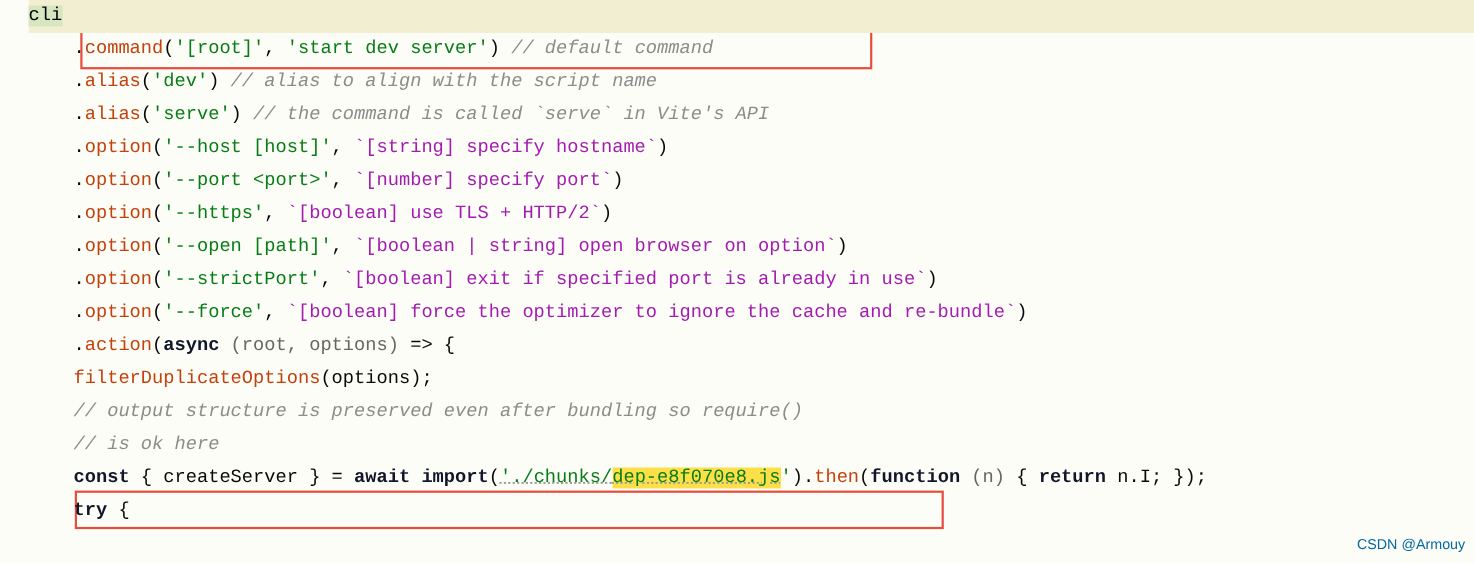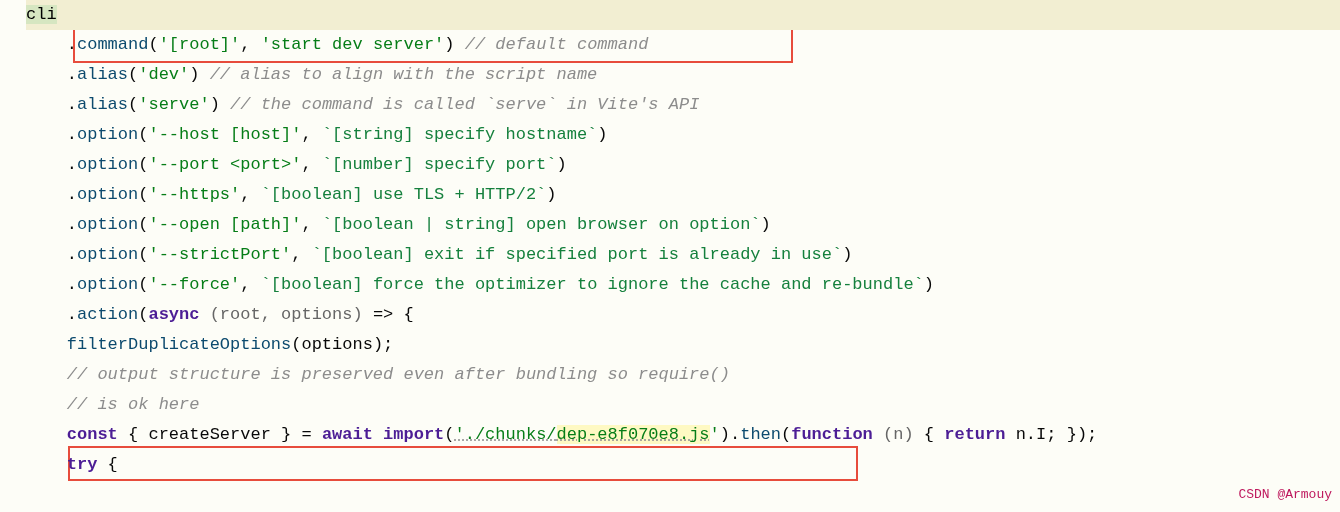--- a/index.html
+++ b/index.html
@@ -19,52 +19,52 @@
     }
     .line {
       height: 30px;
       white-space: pre;
       position: relative;
     }
     .hl-line {
       background: #f2eed2;
     }
     .indent { display: inline; }
-    .kw { color: #4c1d95; font-weight: bold; }
-    .method { color: #0c4a6e; }
+    .kw { color: #0f172a; font-weight: bold; }
+    .method { color: #c2410c; }
     .str { color: #067d17; }
-    .tmpl { color: #15803d; }
+    .tmpl { color: #a21caf; }
     .comment { color: #8c8c8c; font-style: italic; text-align: right; }
     .punct { color: #080808; }
     .ident { color: #080808; }
     .param { color: #666666; text-align: center; }
     .cli-hl {
       background: #d6e6c1;
       padding: 0 0px;
     }
     .redbox {
       position: absolute;
       border: 2px solid #e74c3c;
       pointer-events: none;
     }
     .link-underline {
       text-decoration: underline;
       text-decoration-style: dotted;
       text-decoration-color: #999;
     }
     .orange-hl {
-      background: #fef9c3;
+      background: #fde047;
     }
     .watermark {
       position: absolute;
       right: 8px;
       bottom: 2px;
-      color: #be185d;
+      color: #0369a1;
       font-size: 13px;
-      font-family: Liberation Mono, monospace;
+      font-family: Liberation Sans, sans-serif;
     }
   </style>
 </head>
 <body>
 
 <div class="editor">
 
   <div class="redbox" style="left: 73px; top: 25px; width: 720px; height: 38px;"></div>
   <div class="redbox" style="left: 68px; top: 446px; width: 790px; height: 35px;"></div>
 

